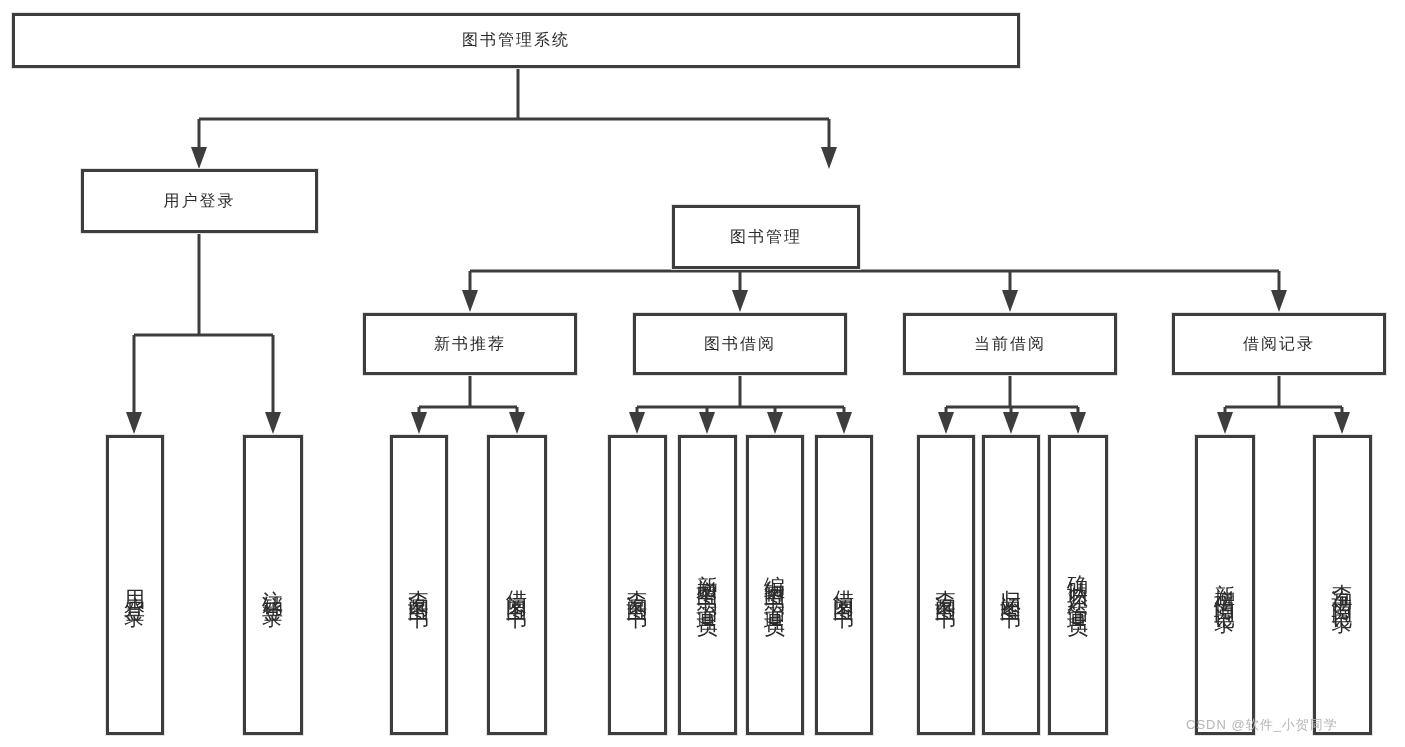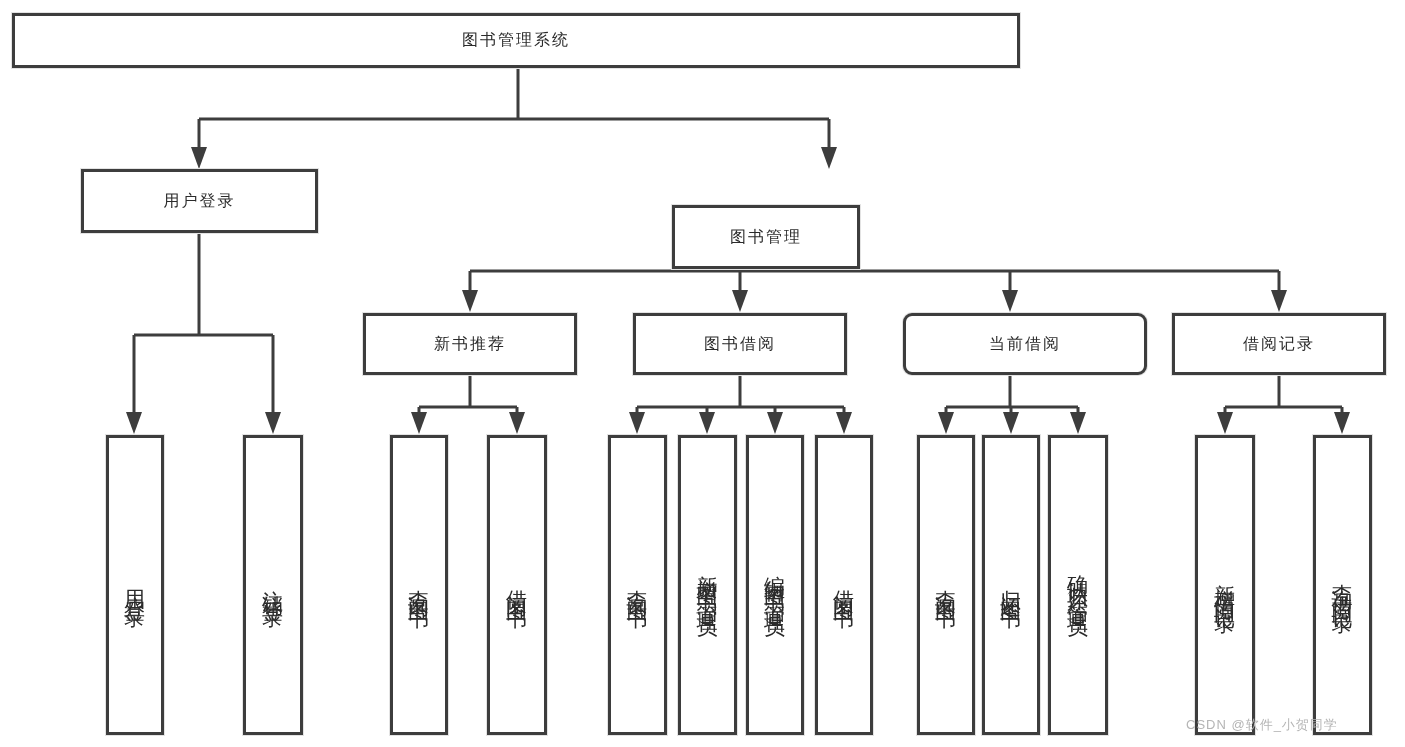--- a/index.html
+++ b/index.html
@@ -134,21 +134,21 @@
   <div class="node hbox" style="left:672px; top:169px; width:188px; height:64px;margin-top:36px;">
     <span>图书管理</span>
   </div>
 
   <div class="node hbox" style="left:363px; top:313px; width:214px; height:62px;text-align:right;">
     <span>新书推荐</span>
   </div>
   <div class="node hbox" style="left:633px; top:313px; width:214px; height:62px;">
     <span>图书借阅</span>
   </div>
-  <div class="node hbox" style="left:903px; top:313px; width:244px; height:62px;border-radius:9px;">
+  <div class="node hbox" style="left:903px; top:313px; width:214px; height:62px;">
     <span>当前借阅</span>
   </div>
   <div class="node hbox" style="left:1172px; top:313px; width:214px; height:62px;">
     <span>借阅记录</span>
   </div>
 
   <div class="node vbox" style="left:106px; top:435px; width:58px; height:300px;">
     <span class="vtext">用户登录</span>
   </div>
   <div class="node vbox" style="left:243px; top:435px; width:60px; height:300px;">

